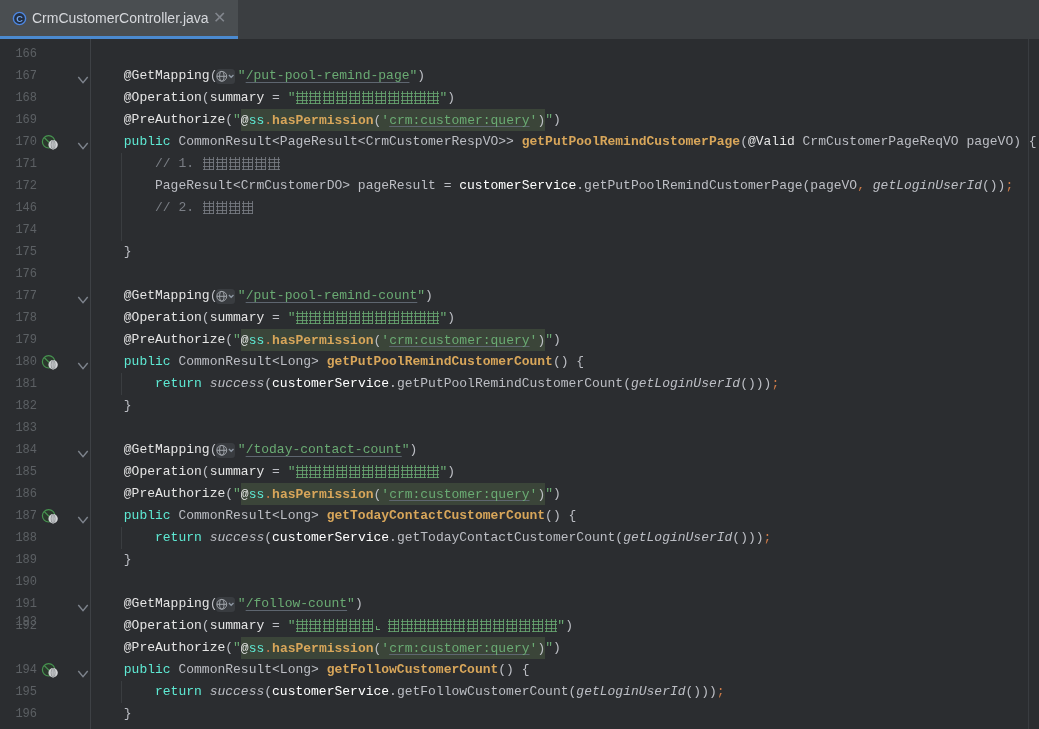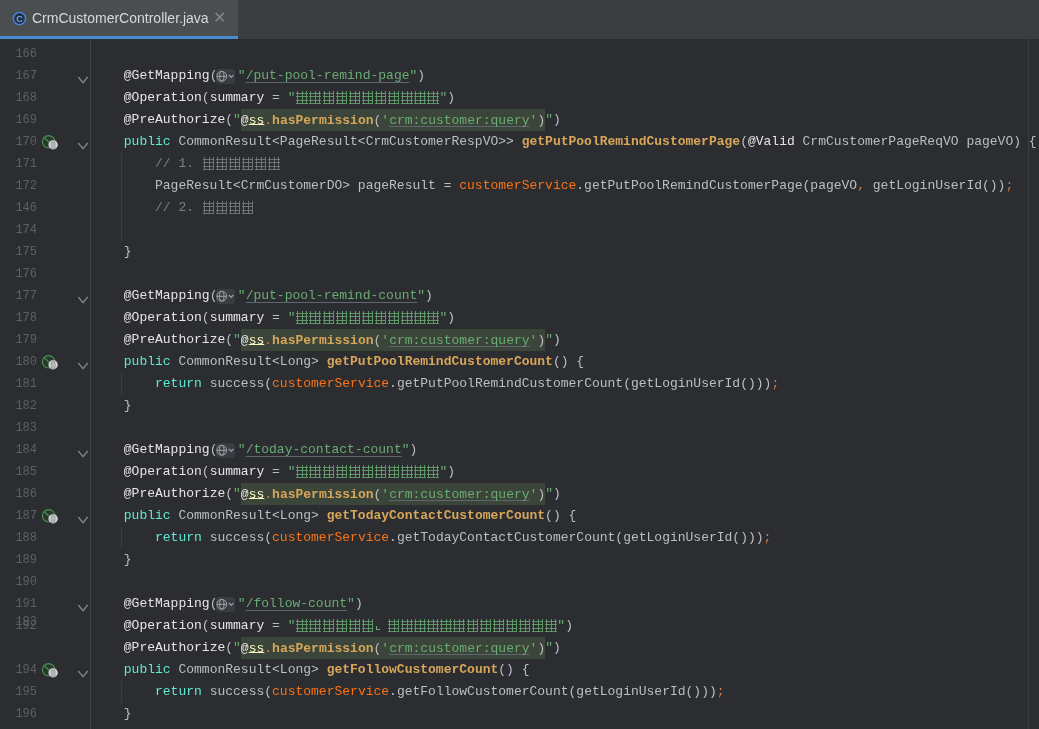--- a/index.html
+++ b/index.html
@@ -12,25 +12,25 @@
   font-family:"Liberation Sans",sans-serif; font-size:16px; color:#83878E; }
 #editor { position:absolute; left:0; top:39px; width:1039px; height:690px; background:#2B2D30; }
 .vline { position:absolute; width:1px; background:#3E4145; }
 .ln { position:absolute; width:37px; text-align:right; font-size:12px; line-height:22px; color:#5C6064; }
 .cl { position:absolute; left:92.6px; font-size:13px; line-height:22px; white-space:pre; color:#BCBEC4; }
 .gi { position:absolute; }
 .k { color:#5eead4; }
 .an { color:#e5e5e5; }
 .s { color:#6AAB73; }
 .cm { color:#7A7E85; }
-.f { color:#f97316; }
+.f { color:#ffffff; }
 .m { color:#D8A65A; font-weight:bold; }
-.i { }
+.i { font-style:italic; }
 .p { color:#CA7A48; }
-.ss { color:#fef9c3;text-decoration:underline; }
+.ss { color:#5eead4; }
 .lnk { text-decoration:underline; text-decoration-thickness:1px; text-underline-offset:2.5px; text-decoration-color:#5E6670; }
 .bg { background:#3B4539; padding:3.5px 0; }
 .inlay { display:inline-block; width:19px; height:15px; margin-left:-1.5px; margin-right:2.9px; border-radius:3.5px;
   background:#393C40; vertical-align:-4.5px; }
 .inlay svg { display:block; }
 .cj { display:inline-block; width:13.1px; height:22px; position:relative; font-style:normal; vertical-align:top; }
 .cj::before { content:""; position:absolute; left:0.9px; top:4.2px; width:11.4px; height:13px; }
 .cj.s::before { background:
   repeating-linear-gradient(0deg,rgba(106,171,115,0.8) 0 1px,transparent 1px 3.4px),
   repeating-linear-gradient(90deg,transparent 0 1.4px,rgba(106,171,115,0.8) 1.4px 2.4px,transparent 2.4px 4.5px); }

